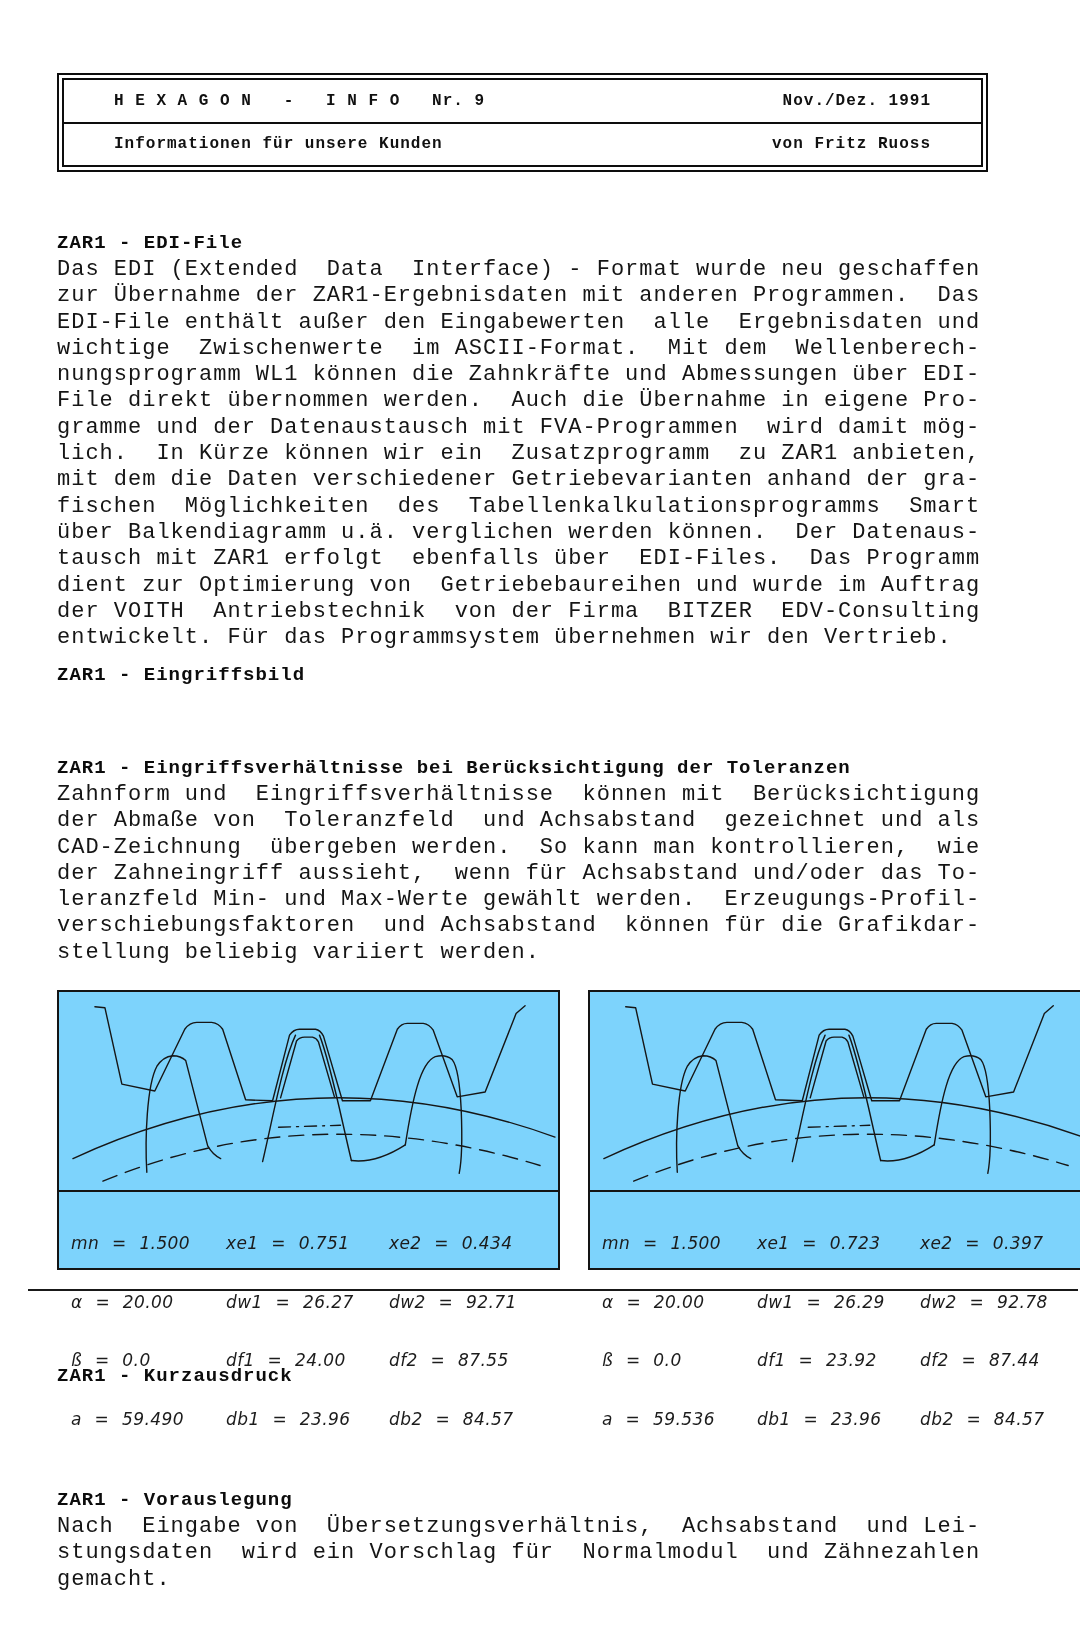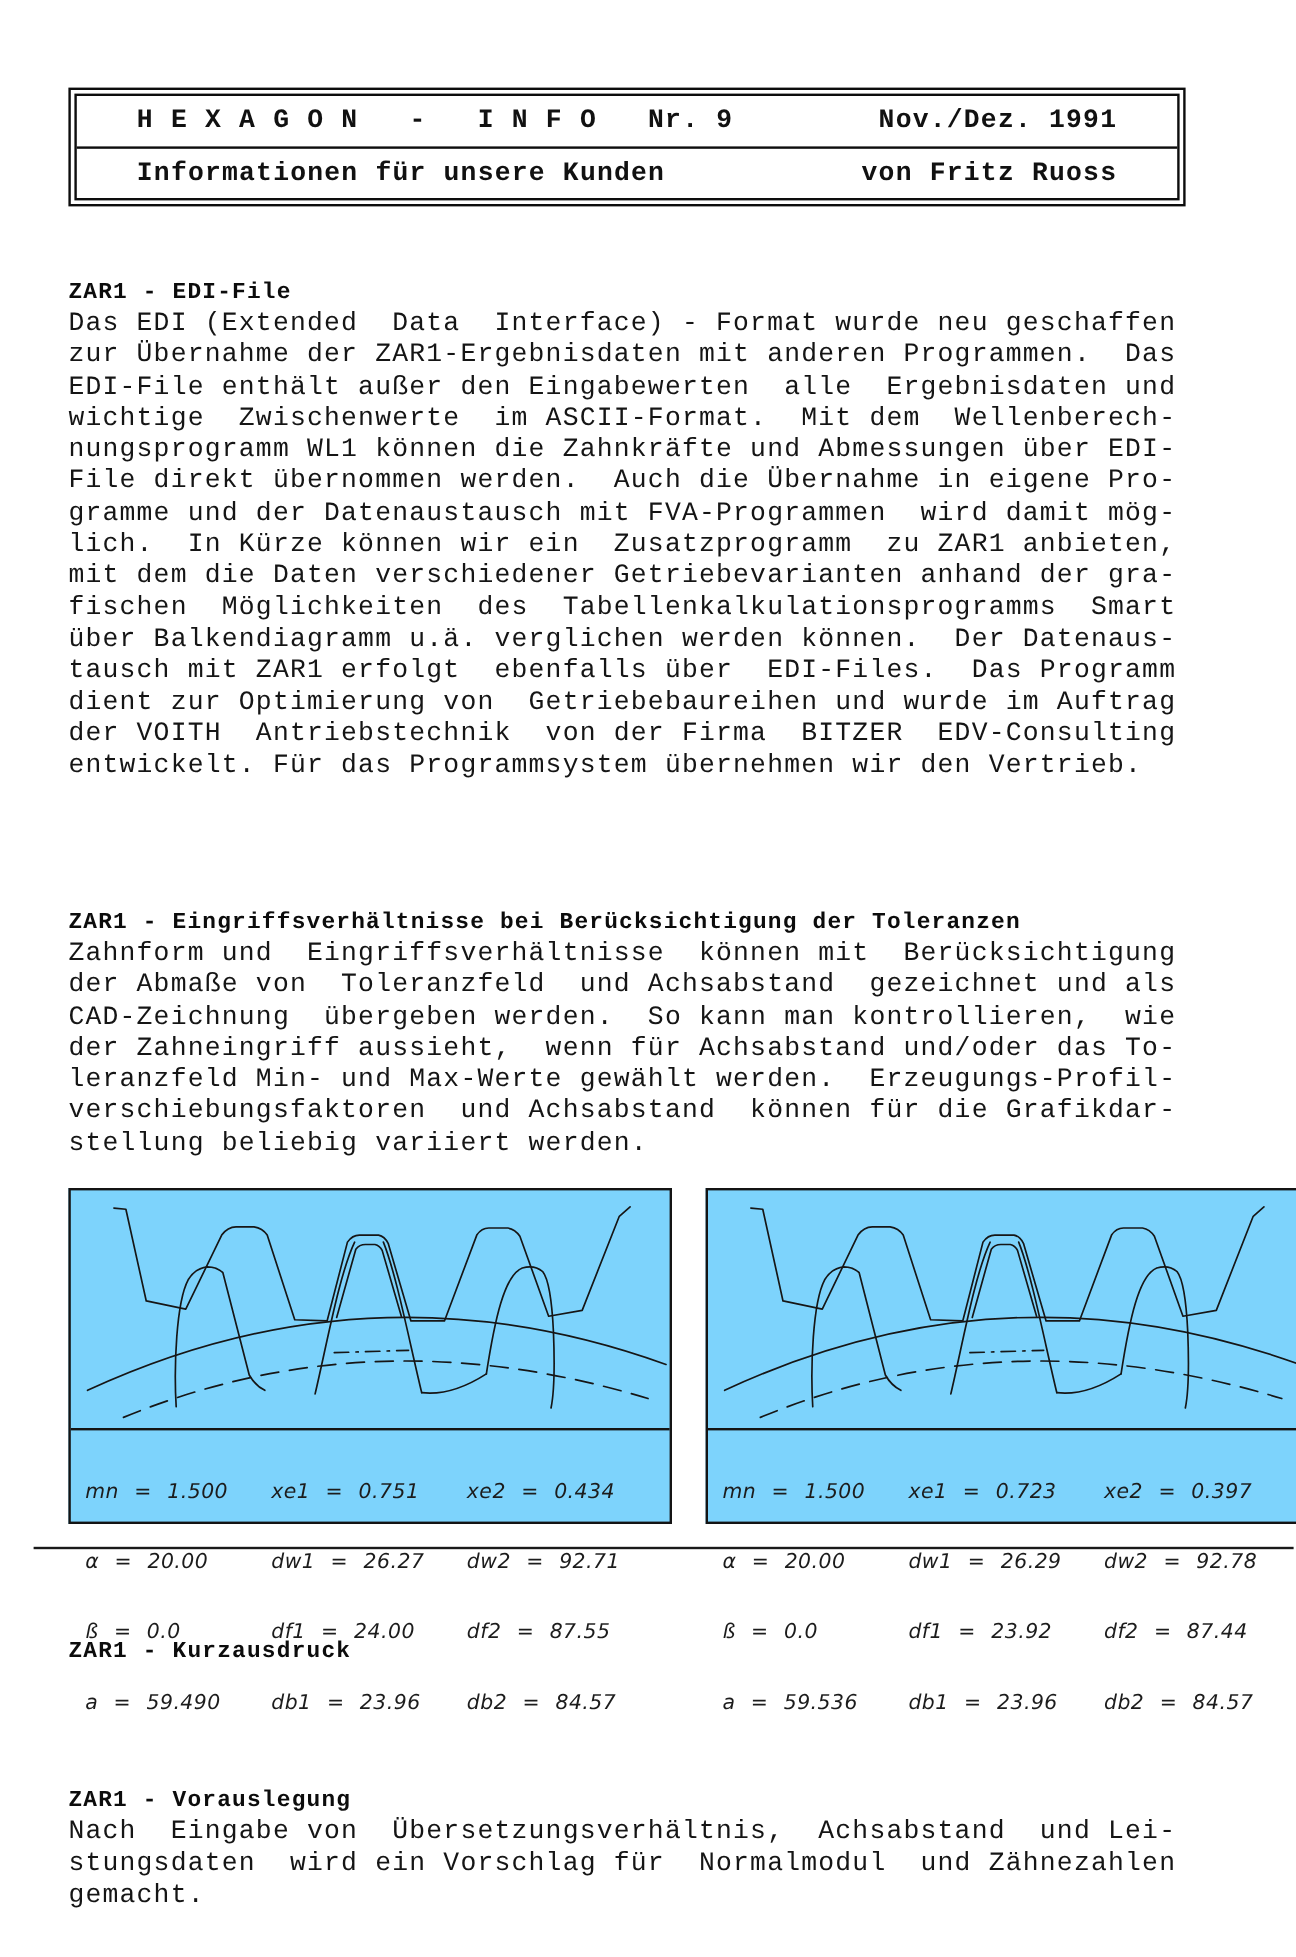--- a/index.html
+++ b/index.html
@@ -10,21 +10,21 @@
     background:#ffffff; color:#111; overflow:hidden;
     font-family:"Liberation Mono","DejaVu Sans Mono",monospace;
   }
 
   
   .hdr-box { position:absolute; left:57px; top:73px; width:931px; height:99px;
              border:2px solid #0d0d0d; }
   .hdr-inner { position:absolute; inset:3px; border:2px solid #0d0d0d;
                display:flex; flex-direction:column; }
   .hdr-row { flex:1; display:flex; align-items:center; justify-content:space-between;
-             padding:0 50px; font-size:22px; font-weight:bold; white-space:pre;
+             padding:0 50px; font-size:16px; font-weight:bold; white-space:pre;
              letter-spacing:1px; }
   .hdr-row.first { border-bottom:2px solid #0d0d0d; }
 
   
   .sect-h { position:absolute; left:57px; margin:0; font-size:19px; line-height:26.3px;
             font-weight:bold; letter-spacing:1px; white-space:pre; color:#0c0c0c;}
   .sect-b { position:absolute; left:57px; margin:0; font-size:22px; line-height:26.3px;
             letter-spacing:1px; white-space:pre; color:#151515;
             font-family:"Liberation Mono","DejaVu Sans Mono",monospace; }
 
@@ -79,20 +79,21 @@
 gramme und der Datenaustausch mit FVA-Programmen  wird damit mög-
 lich.  In Kürze können wir ein  Zusatzprogramm  zu ZAR1 anbieten,
 mit dem die Daten verschiedener Getriebevarianten anhand der gra-
 fischen  Möglichkeiten  des  Tabellenkalkulationsprogramms  Smart
 über Balkendiagramm u.ä. verglichen werden können.  Der Datenaus-
 tausch mit ZAR1 erfolgt  ebenfalls über  EDI-Files.  Das Programm
 dient zur Optimierung von  Getriebebaureihen und wurde im Auftrag
 der VOITH  Antriebstechnik  von der Firma  BITZER  EDV-Consulting
 entwickelt. Für das Programmsystem übernehmen wir den Vertrieb.</pre>
 
+  <h2 class="sect-h" style="top:662px">ZAR1 - Eingriffsbild</h2>
 
   <h2 class="sect-h" style="top:755px">ZAR1 - Eingriffsverhältnisse bei Berücksichtigung der Toleranzen</h2>
   <pre class="sect-b" style="top:782px">Zahnform und  Eingriffsverhältnisse  können mit  Berücksichtigung
 der Abmaße von  Toleranzfeld  und Achsabstand  gezeichnet und als
 CAD-Zeichnung  übergeben werden.  So kann man kontrollieren,  wie
 der Zahneingriff aussieht,  wenn für Achsabstand und/oder das To-
 leranzfeld Min- und Max-Werte gewählt werden.  Erzeugungs-Profil-
 verschiebungsfaktoren  und Achsabstand  können für die Grafikdar-
 stellung beliebig variiert werden.</pre>
 

